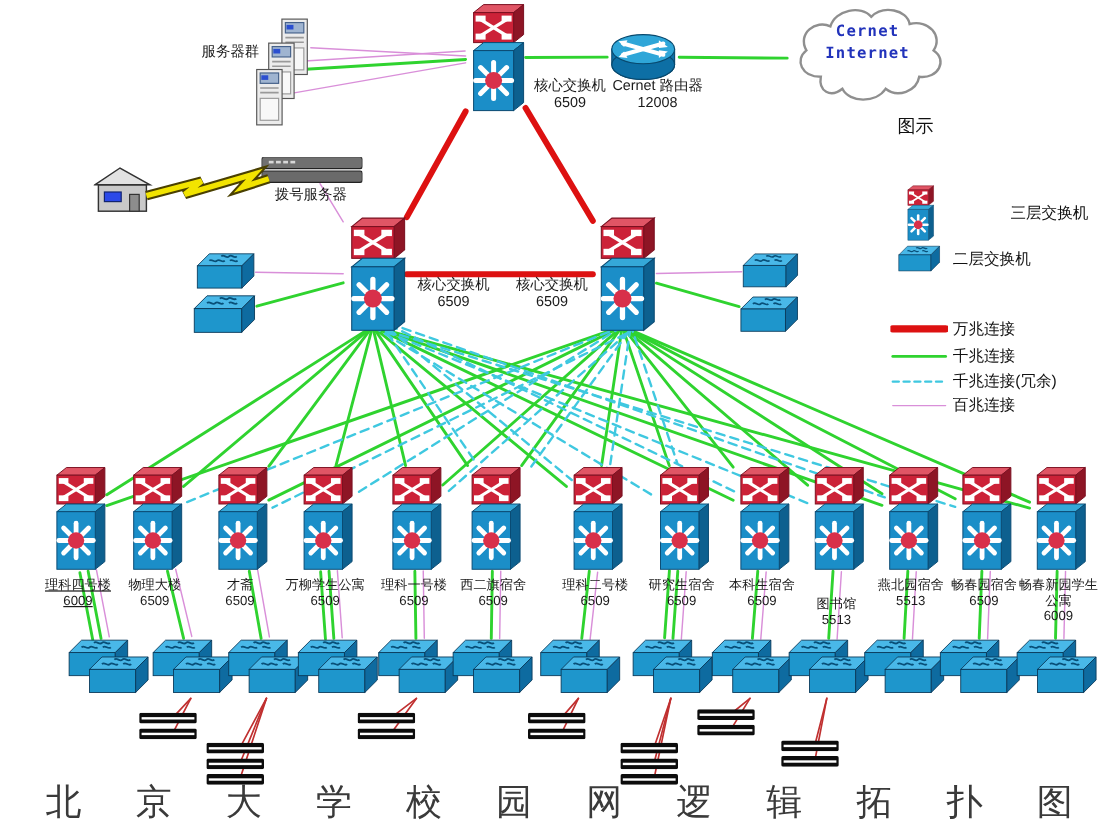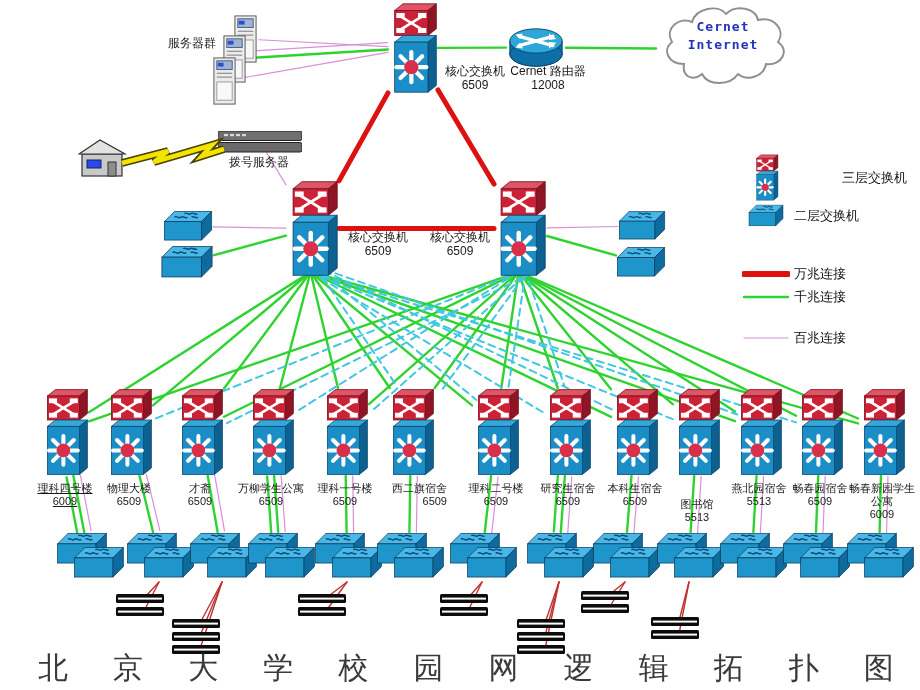--- a/index.html
+++ b/index.html
@@ -322,21 +322,21 @@
         <span>6509</span>
       </div>
       <div class="lbl bldg" style="left: 235px; top: 482px; width: 72px;">
         <span>万柳学生公寓</span>
         <span>6509</span>
       </div>
       <div class="lbl bldg" style="left: 309px; top: 482px; width: 72px;">
         <span>理科一号楼</span>
         <span>6509</span>
       </div>
-      <div class="lbl bldg" style="left: 375px; top: 482px; width: 72px; text-align: right;">
+      <div class="lbl bldg" style="left: 375px; top: 482px; width: 72px;">
         <span>西二旗宿舍</span>
         <span>6509</span>
       </div>
       <div class="lbl bldg" style="left: 460px; top: 482px; width: 72px;">
         <span>理科二号楼</span>
         <span>6509</span>
       </div>
       <div class="lbl bldg" style="left: 532px; top: 482px; width: 72px;">
         <span>研究生宿舍</span>
         <span>6509</span>
@@ -357,20 +357,21 @@
         <span>畅春园宿舍</span>
         <span>6509</span>
       </div>
       <div class="lbl bldg" style="left: 846px; top: 482px; width: 72px;">
         <span>畅春新园学生公寓</span>
         <span>6009</span>
       </div>
     </div>
 
   <div id="legend">
+    <div class="legend-title">图示</div>
       <div class="legend-row" style="top: 58px; gap: 48px;">
         <div class="legend-icon">
           <svg width="26" height="47">
             <use href="#sym-l3" width="26" height="47"></use>
           </svg>
         </div>
         <span class="legend-label">三层交换机</span>
       </div>
       <div class="legend-row" style="top: 108px;">
         <div class="legend-icon">
@@ -388,20 +389,28 @@
         </div>
         <span class="legend-label">万兆连接</span>
       </div>
       <div class="legend-row" style="top: 192px;">
         <div class="legend-icon">
           <svg width="48" height="12">
             <line x1="2" y1="6" x2="46" y2="6" stroke="#2fd32f" stroke-width="2.4" stroke-linecap="round"></line>
           </svg>
         </div>
         <span class="legend-label">千兆连接</span>
+      </div>
+      <div class="legend-row" style="top: 213px;">
+        <div class="legend-icon">
+          <svg width="48" height="12">
+            <line x1="2" y1="6" x2="46" y2="6" stroke="#3fc8e0" stroke-width="2" stroke-linecap="round" stroke-dasharray="5,4"></line>
+          </svg>
+        </div>
+        <span class="legend-label">千兆连接(冗余)</span>
       </div>
       <div class="legend-row" style="top: 233px;">
         <div class="legend-icon">
           <svg width="48" height="12">
             <line x1="2" y1="6" x2="46" y2="6" stroke="#d98fd9" stroke-width="1.2" stroke-linecap="round"></line>
           </svg>
         </div>
         <span class="legend-label">百兆连接</span>
       </div>
     </div>

